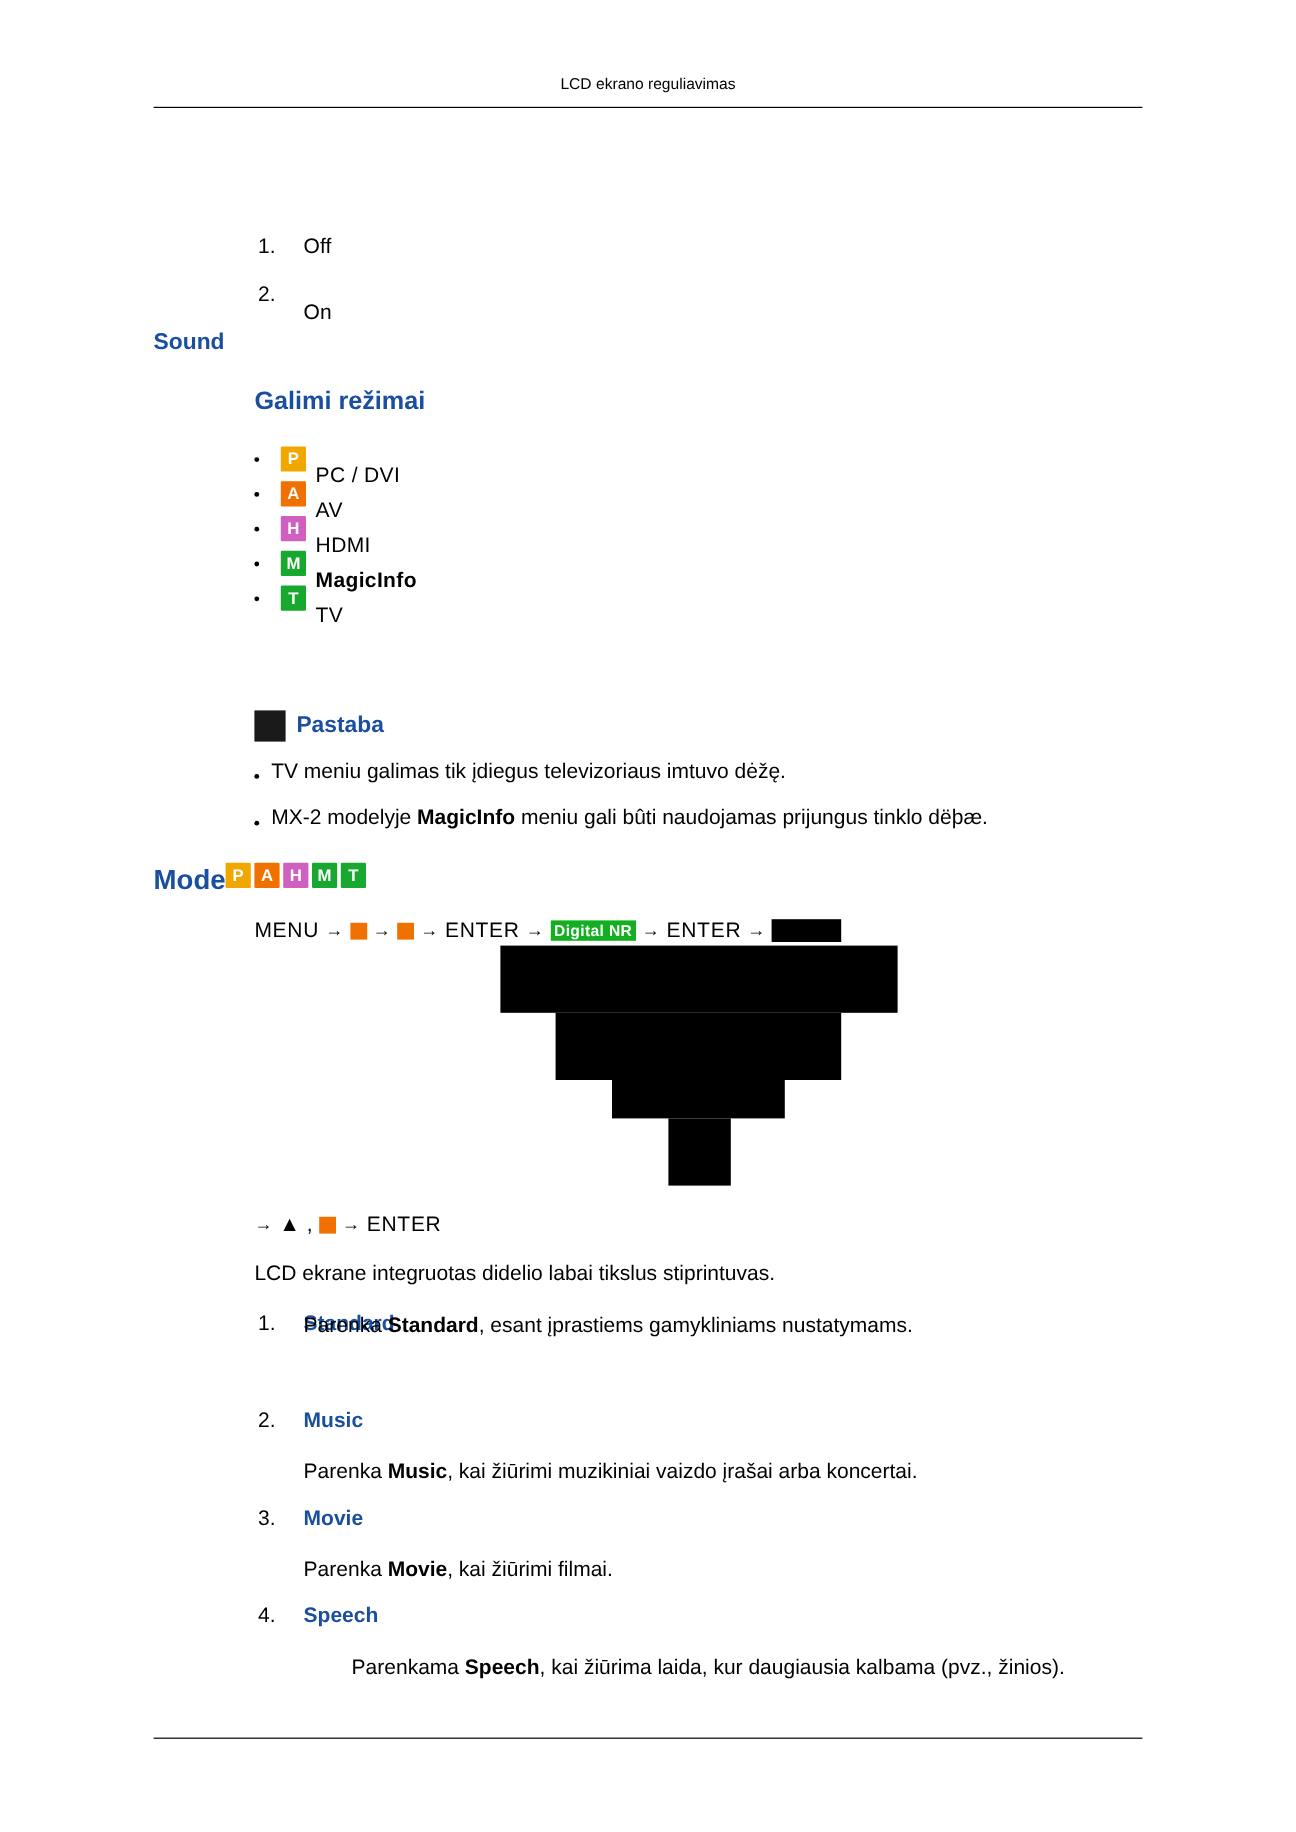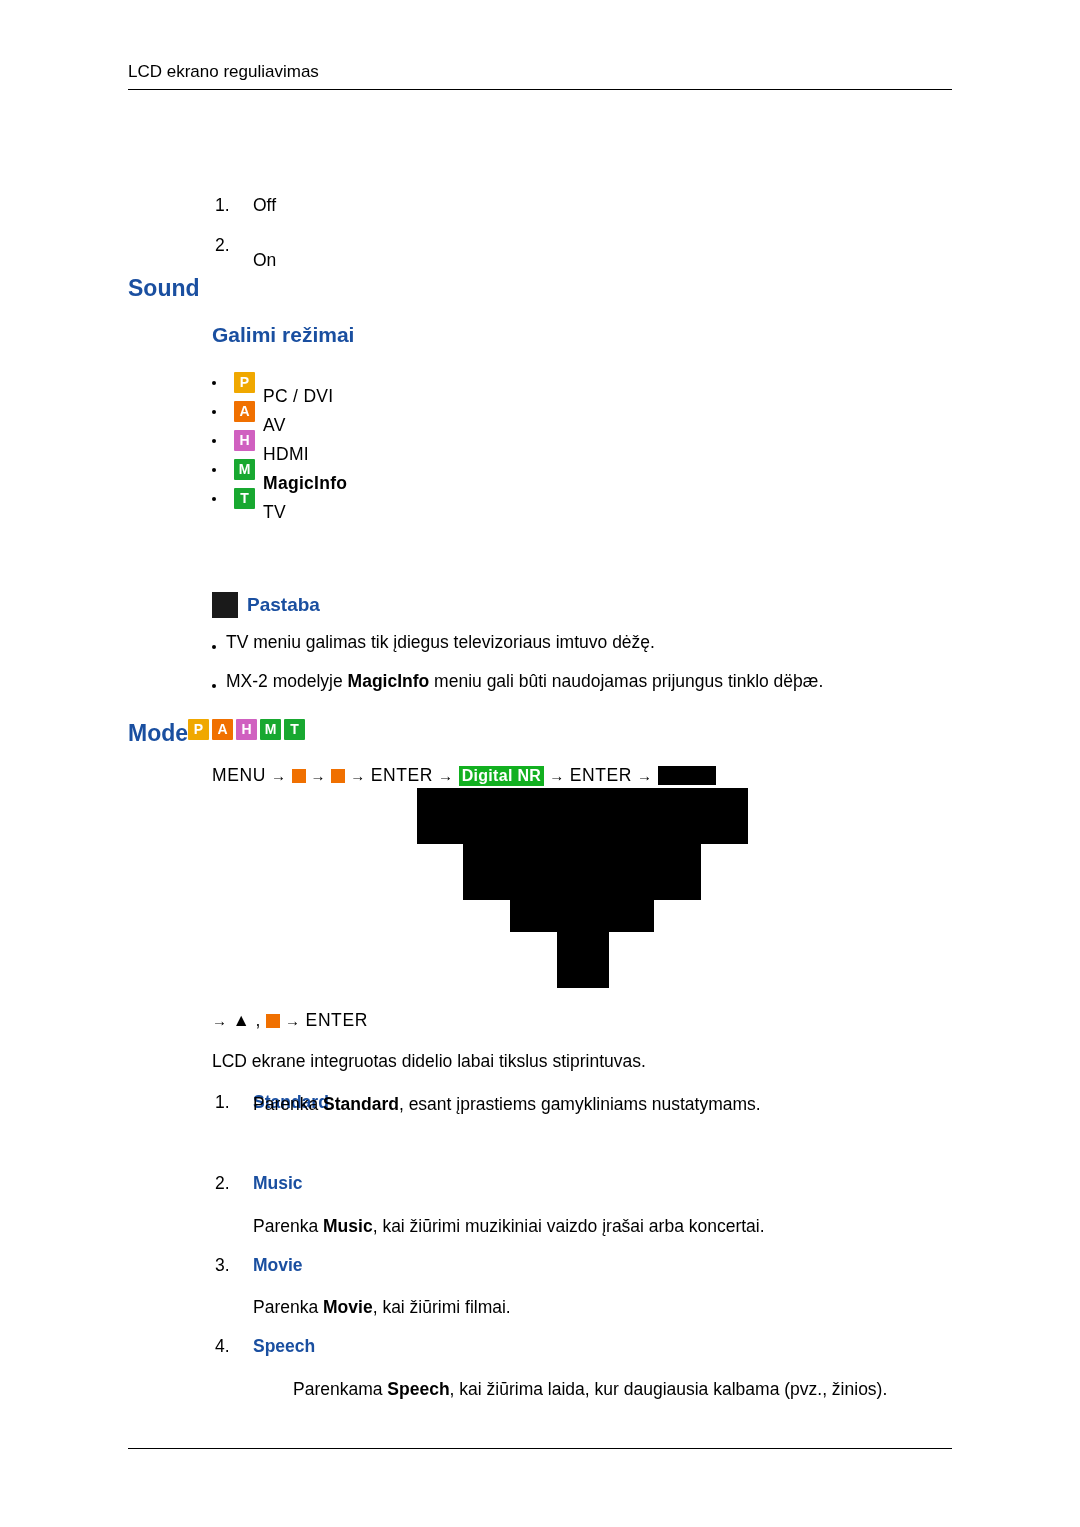--- a/index.html
+++ b/index.html
@@ -21,21 +21,22 @@
     height: 1527px;
     box-sizing: border-box;
   }
 
   
   .header {
     position: absolute;
     top: 62px;
     left: 128px;
     width: 824px;
-    font-size: 17px;
+    text-align: center;
+    font-size: 13px;
     color: #000;
   }
   .header-rule {
     position: absolute;
     top: 89px;
     left: 128px;
     width: 824px;
     height: 1px;
     background: #000;
   }
@@ -55,21 +56,21 @@
     line-height: 25px;
     color: #000;
   }
   .b { font-weight: bold; }
 
   
   .h-sound {
     position: absolute;
     left: 128px;
     top: 275px;
-    font-size: 23px;
+    font-size: 19px;
     font-weight: bold;
     color: #1a4fa0;
   }
   .h-galimi {
     position: absolute;
     left: 212px;
     top: 323px;
     font-size: 21px;
     font-weight: bold;
     color: #1a4fa0;
@@ -186,21 +187,21 @@
     display: inline-block;
     width: 14px;
     height: 14px;
     background: #f07000;
     vertical-align: middle;
   }
   .tag-green {
     display: inline-block;
     background: #12b020;
     color: #ffffff;
-    font-size: 16px;
+    font-size: 13px;
     font-weight: bold;
     padding: 1px 3px;
     letter-spacing: 0.3px;
   }
   .blackblock {
     display: inline-block;
     width: 58px;
     height: 19px;
     background: #000000;
   }

